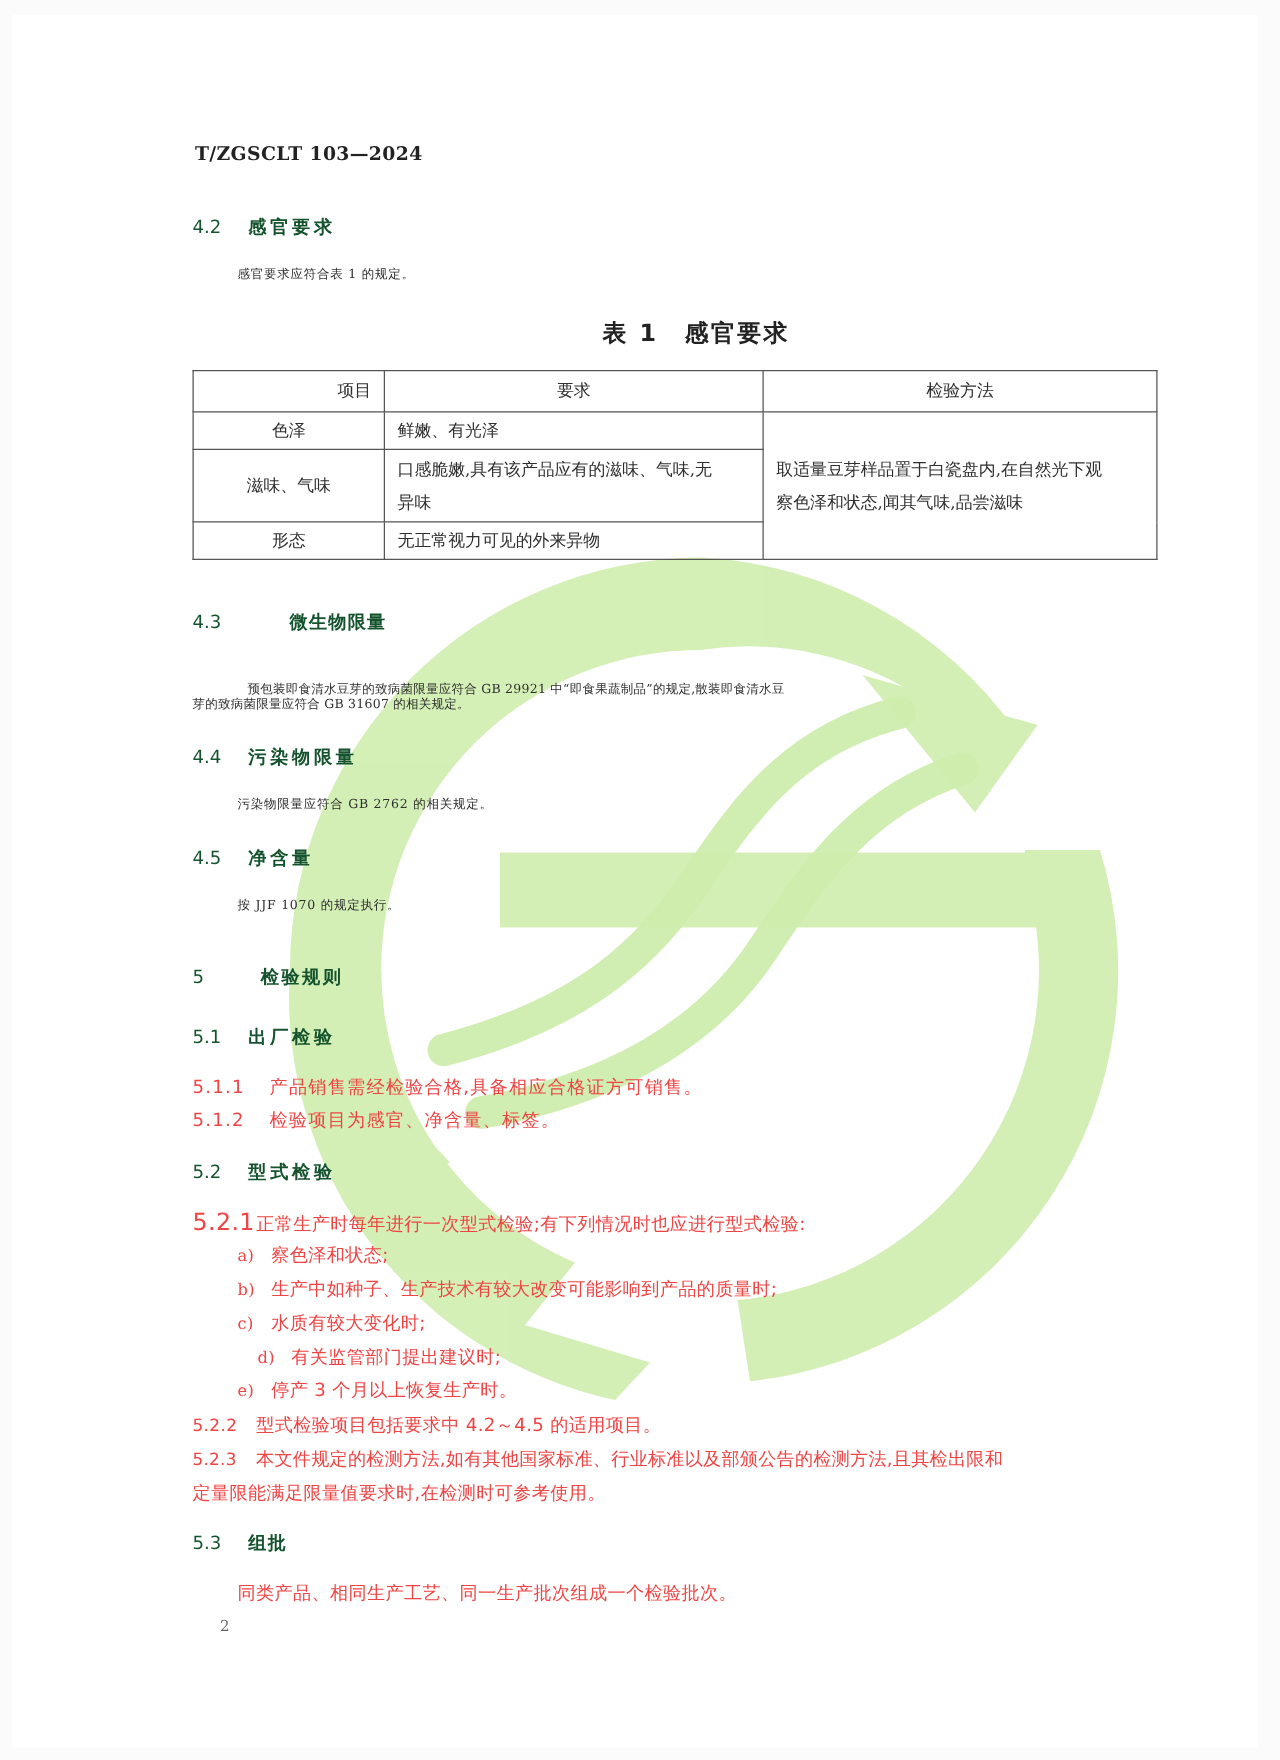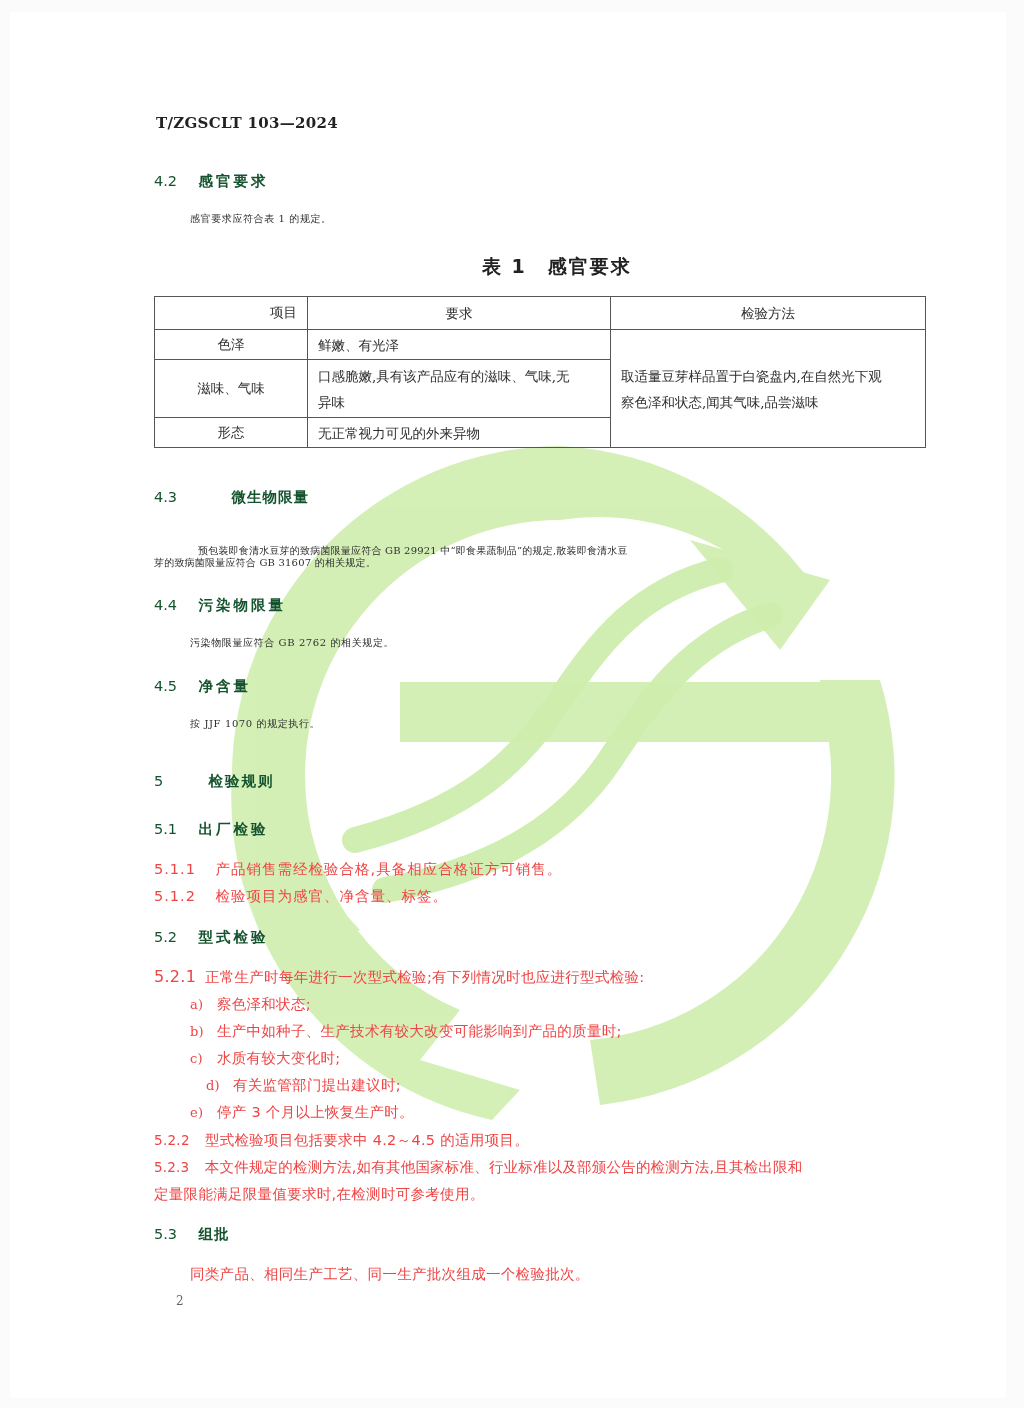--- a/index.html
+++ b/index.html
@@ -148,21 +148,21 @@
   <div class="abs clause" style="left:154px; top:887px;">
     <span style="display:inline-block; width:56px;">5.1.2</span>
     <span>检验项目为感官、净含量、标签。</span>
   </div>
 
   <div class="abs sec" style="left:154px; top:928px;">
     <span class="num" style="width:40px;">5.2</span>
     <span class="ttl">型式检验</span>
   </div>
   <div class="abs clause" style="left:154px; top:967px; letter-spacing:0.3px;">
-    <span style="display:inline-block; width:46px; font-size:16px;">5.2.1</span>
+    <span style="display:inline-block; width:46px; font-size:19px;">5.2.1</span>
     <span>正常生产时每年进行一次型式检验;有下列情况时也应进行型式检验:</span>
   </div>
 
   <div class="abs clause" style="left:190px; top:995px; letter-spacing:0.3px;">
     <span style="display:inline-block; width:22px; font-family:'DejaVu Serif',serif; font-size:13px;">a)</span>
     <span>察色泽和状态;</span>
   </div>
   <div class="abs clause" style="left:190px; top:1022px; letter-spacing:0.3px;">
     <span style="display:inline-block; width:22px; font-family:'DejaVu Serif',serif; font-size:13px;">b)</span>
     <span>生产中如种子、生产技术有较大改变可能影响到产品的质量时;</span>

